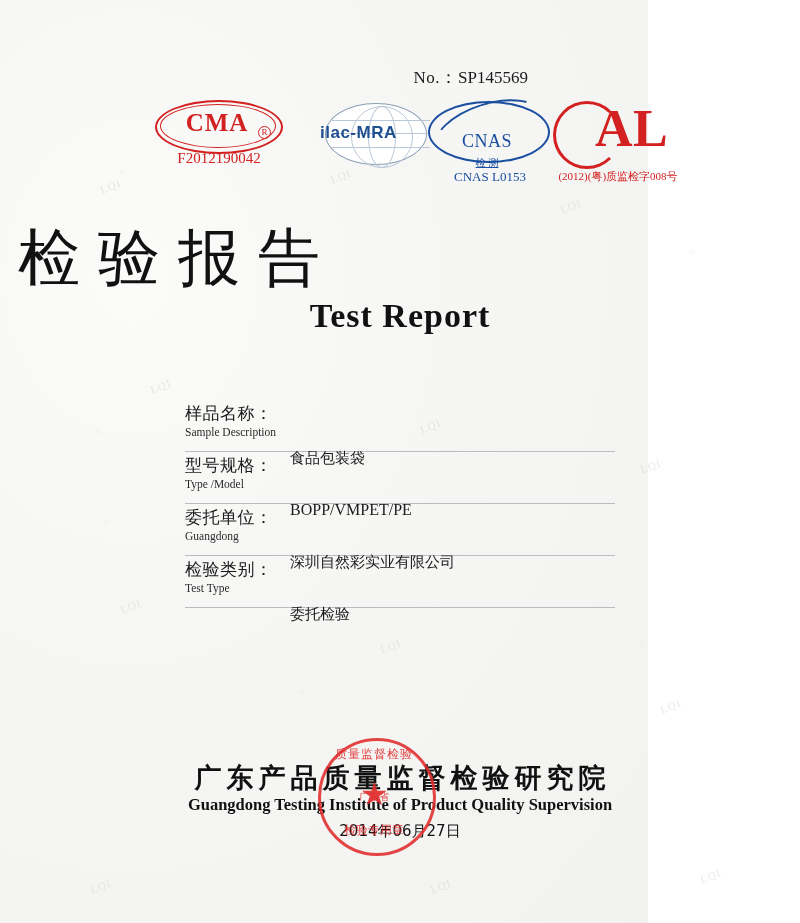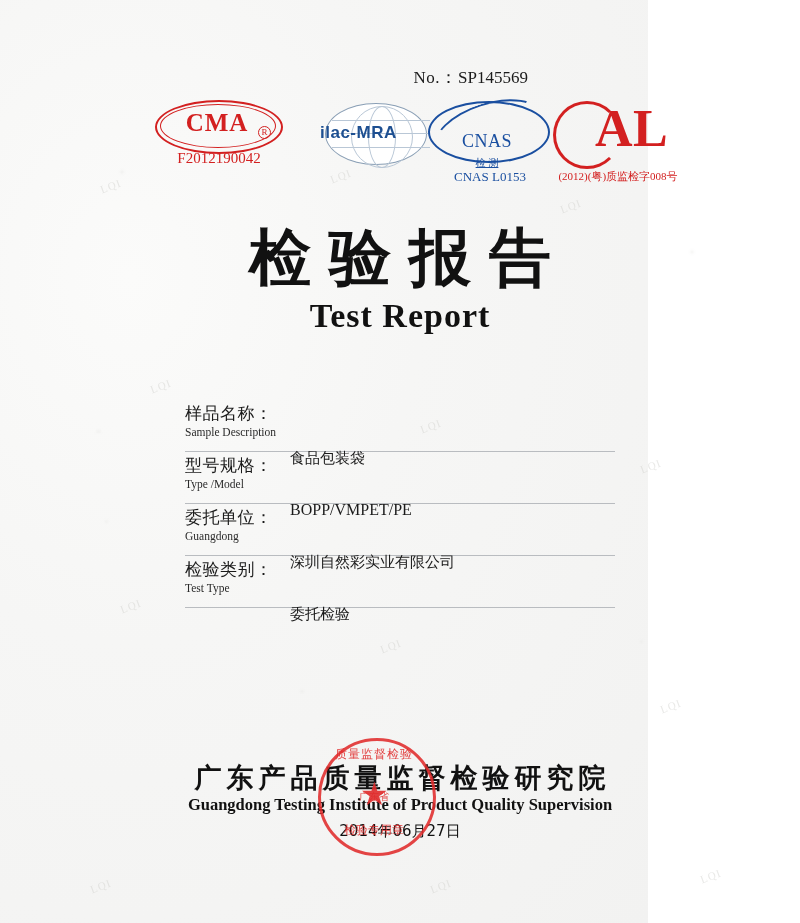--- a/index.html
+++ b/index.html
@@ -214,23 +214,23 @@
     font-size: 11px;
     font-family: "Liberation Serif", serif;
     white-space: nowrap;
   }
 
   
   .title-cn {
     position: absolute;
     left: 0; top: 216px;
     width: 800px;
-    text-align: center;
+    text-align: left;
     font-size: 62px;
-    font-weight: bold;
+    font-weight: normal;
     color: #111;
     letter-spacing: 18px;
     font-family: "DejaVu Sans", sans-serif;
     text-indent: 18px;
   }
   .title-en {
     position: absolute;
     left: 0; top: 297px;
     width: 800px;
     text-align: center;

